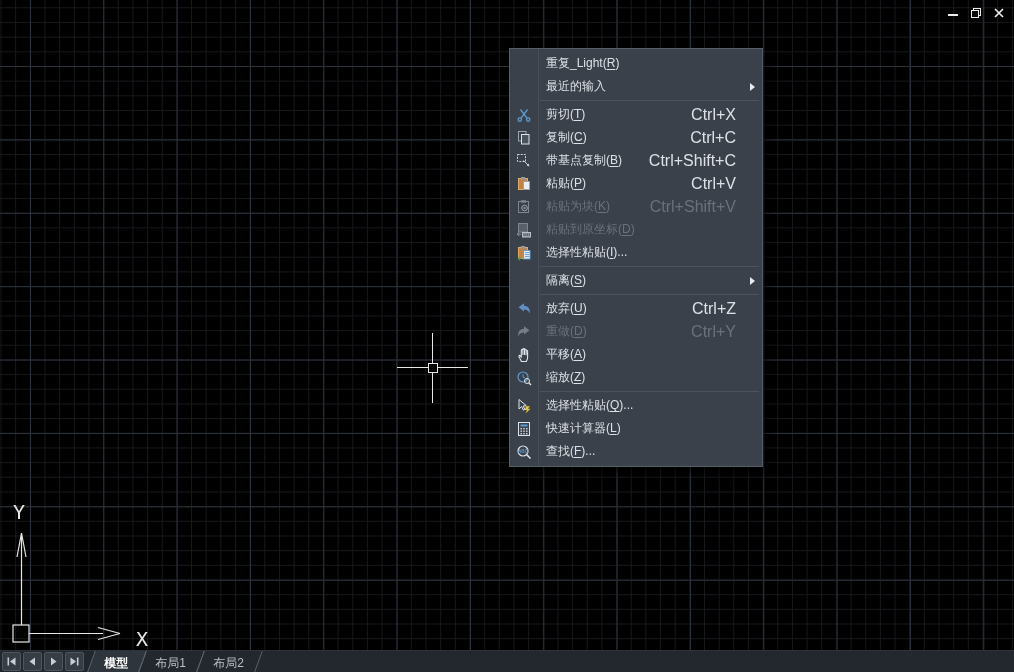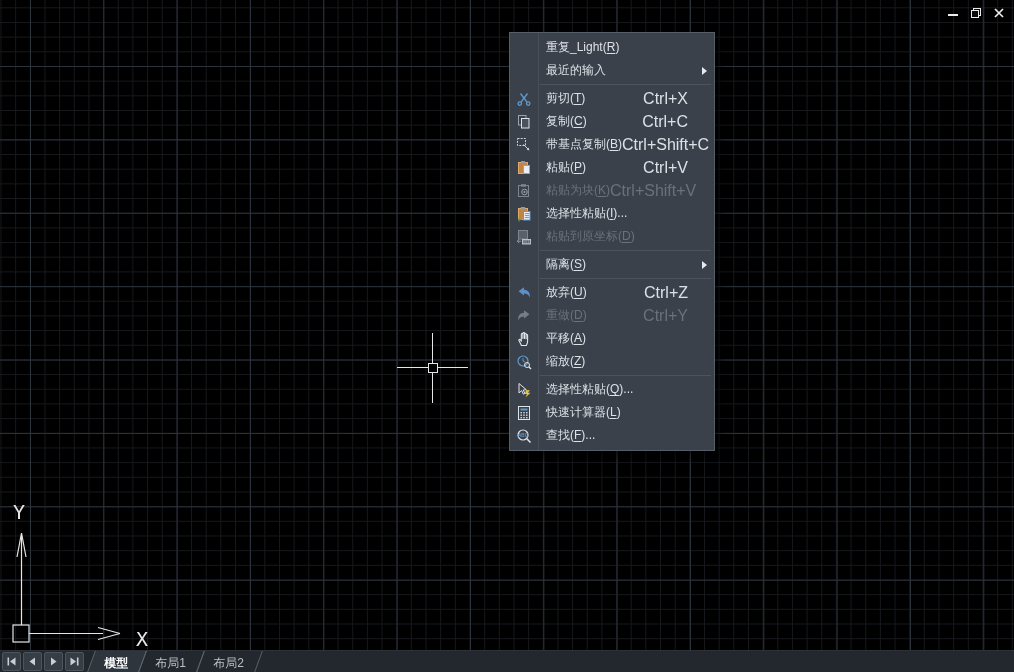--- a/index.html
+++ b/index.html
@@ -29,21 +29,21 @@
   #xh-bottom{left:432px;top:372px;width:1px;height:31px;}
   #xh-left{left:397px;top:367px;width:31px;height:1px;}
   #xh-right{left:437px;top:367px;width:31px;height:1px;}
   #pickbox{position:absolute;left:428px;top:363px;width:8px;height:8px;
     border:1px solid #e6e6e6;background:transparent;}
 
   
   #ucs{position:absolute;left:0;top:485px;}
 
   
-  #context-menu{position:absolute;left:509px;top:32px;width:206px;
+  #context-menu{position:absolute;left:509px;top:48px;width:254px;
     background:#3a414a;border:1px solid #565e68;
     box-shadow:4px 5px 10px rgba(0,0,0,.65);
     padding:3px 0;box-sizing:border-box;z-index:10;}
   #context-menu::before{content:"";position:absolute;left:28px;top:0;bottom:0;
     width:1px;background:#474f59;}
   .menu-list{list-style:none;margin:0;padding:0;}
   .menu-item{position:relative;height:23px;display:flex;align-items:center;
     padding-left:36px;font-size:12px;color:#dde1e6;white-space:nowrap;}
   .menu-item .mi-icon{position:absolute;left:6px;top:50%;transform:translateY(-50%);
     width:16px;height:16px;}
@@ -176,39 +176,39 @@
         <svg class="mi-icon" viewBox="0 0 16 16">
           <rect x="2.5" y="2.5" width="10" height="11" fill="none" stroke="#7d858e"></rect>
           <rect x="5" y="1.2" width="5" height="2.5" fill="#7d858e"></rect>
           <circle cx="8.5" cy="9" r="2.8" fill="none" stroke="#9aa2ab"></circle>
           <circle cx="8.5" cy="9" r="1.1" fill="#9aa2ab"></circle>
         </svg>
         <span class="mi-label"><span>粘贴为块(</span><u>K</u><span>)</span></span>
         <span class="mi-shortcut">Ctrl+Shift+V</span>
       </li>
 
+      <li class="menu-item disabled">
+        <svg class="mi-icon" viewBox="0 0 16 16">
+          <rect x="2.5" y="1.5" width="9" height="8.5" fill="#596069" stroke="#7d858e"></rect>
+          <path d="M1.2 12.2 H5 M3.2 10.4 L1.2 12.2 L3.2 14" stroke="#8f97a0" fill="none"></path>
+          <rect x="6.5" y="10.5" width="8" height="4.5" fill="#8f97a0" stroke="#b9c0c7"></rect>
+          <path d="M8 11.5 v2.5 M9.8 11.5 v2.5 M11.6 11.5 v2.5 M13.4 11.5 v2.5" stroke="#596069"></path>
+        </svg>
+        <span class="mi-label"><span>粘贴到原坐标(</span><u>D</u><span>)</span></span>
+      </li>
+
       <li class="menu-item">
         <svg class="mi-icon" viewBox="0 0 16 16">
           <rect x="2.5" y="2.5" width="9" height="11" fill="#c08448" stroke="#e0aa6a"></rect>
           <rect x="4.8" y="1" width="4.4" height="2.6" fill="#8f9aa5"></rect>
           <rect x="7.5" y="5.5" width="6.5" height="8.5" fill="#eef1f4" stroke="#5f9bd0"></rect>
           <path d="M8.8 7.6 H13 M8.8 9.6 H13 M8.8 11.6 H13" stroke="#5f9bd0"></path>
           <path d="M2 13.6 H5.8 M3.9 11.8 L2 13.6 L3.9 15.4" stroke="#56a548" fill="none"></path>
         </svg>
         <span class="mi-label"><span>选择性粘贴(</span><u>I</u><span>)...</span></span>
-      </li>
-
-      <li class="menu-item disabled">
-        <svg class="mi-icon" viewBox="0 0 16 16">
-          <rect x="2.5" y="1.5" width="9" height="8.5" fill="#596069" stroke="#7d858e"></rect>
-          <path d="M1.2 12.2 H5 M3.2 10.4 L1.2 12.2 L3.2 14" stroke="#8f97a0" fill="none"></path>
-          <rect x="6.5" y="10.5" width="8" height="4.5" fill="#8f97a0" stroke="#b9c0c7"></rect>
-          <path d="M8 11.5 v2.5 M9.8 11.5 v2.5 M11.6 11.5 v2.5 M13.4 11.5 v2.5" stroke="#596069"></path>
-        </svg>
-        <span class="mi-label"><span>粘贴到原坐标(</span><u>D</u><span>)</span></span>
       </li>
 
       <li class="menu-sep"></li>
 
       <li class="menu-item">
         <span class="mi-label"><span>隔离(</span><u>S</u><span>)</span></span>
         <span class="submenu-arrow"></span>
       </li>
 
       <li class="menu-sep"></li>

